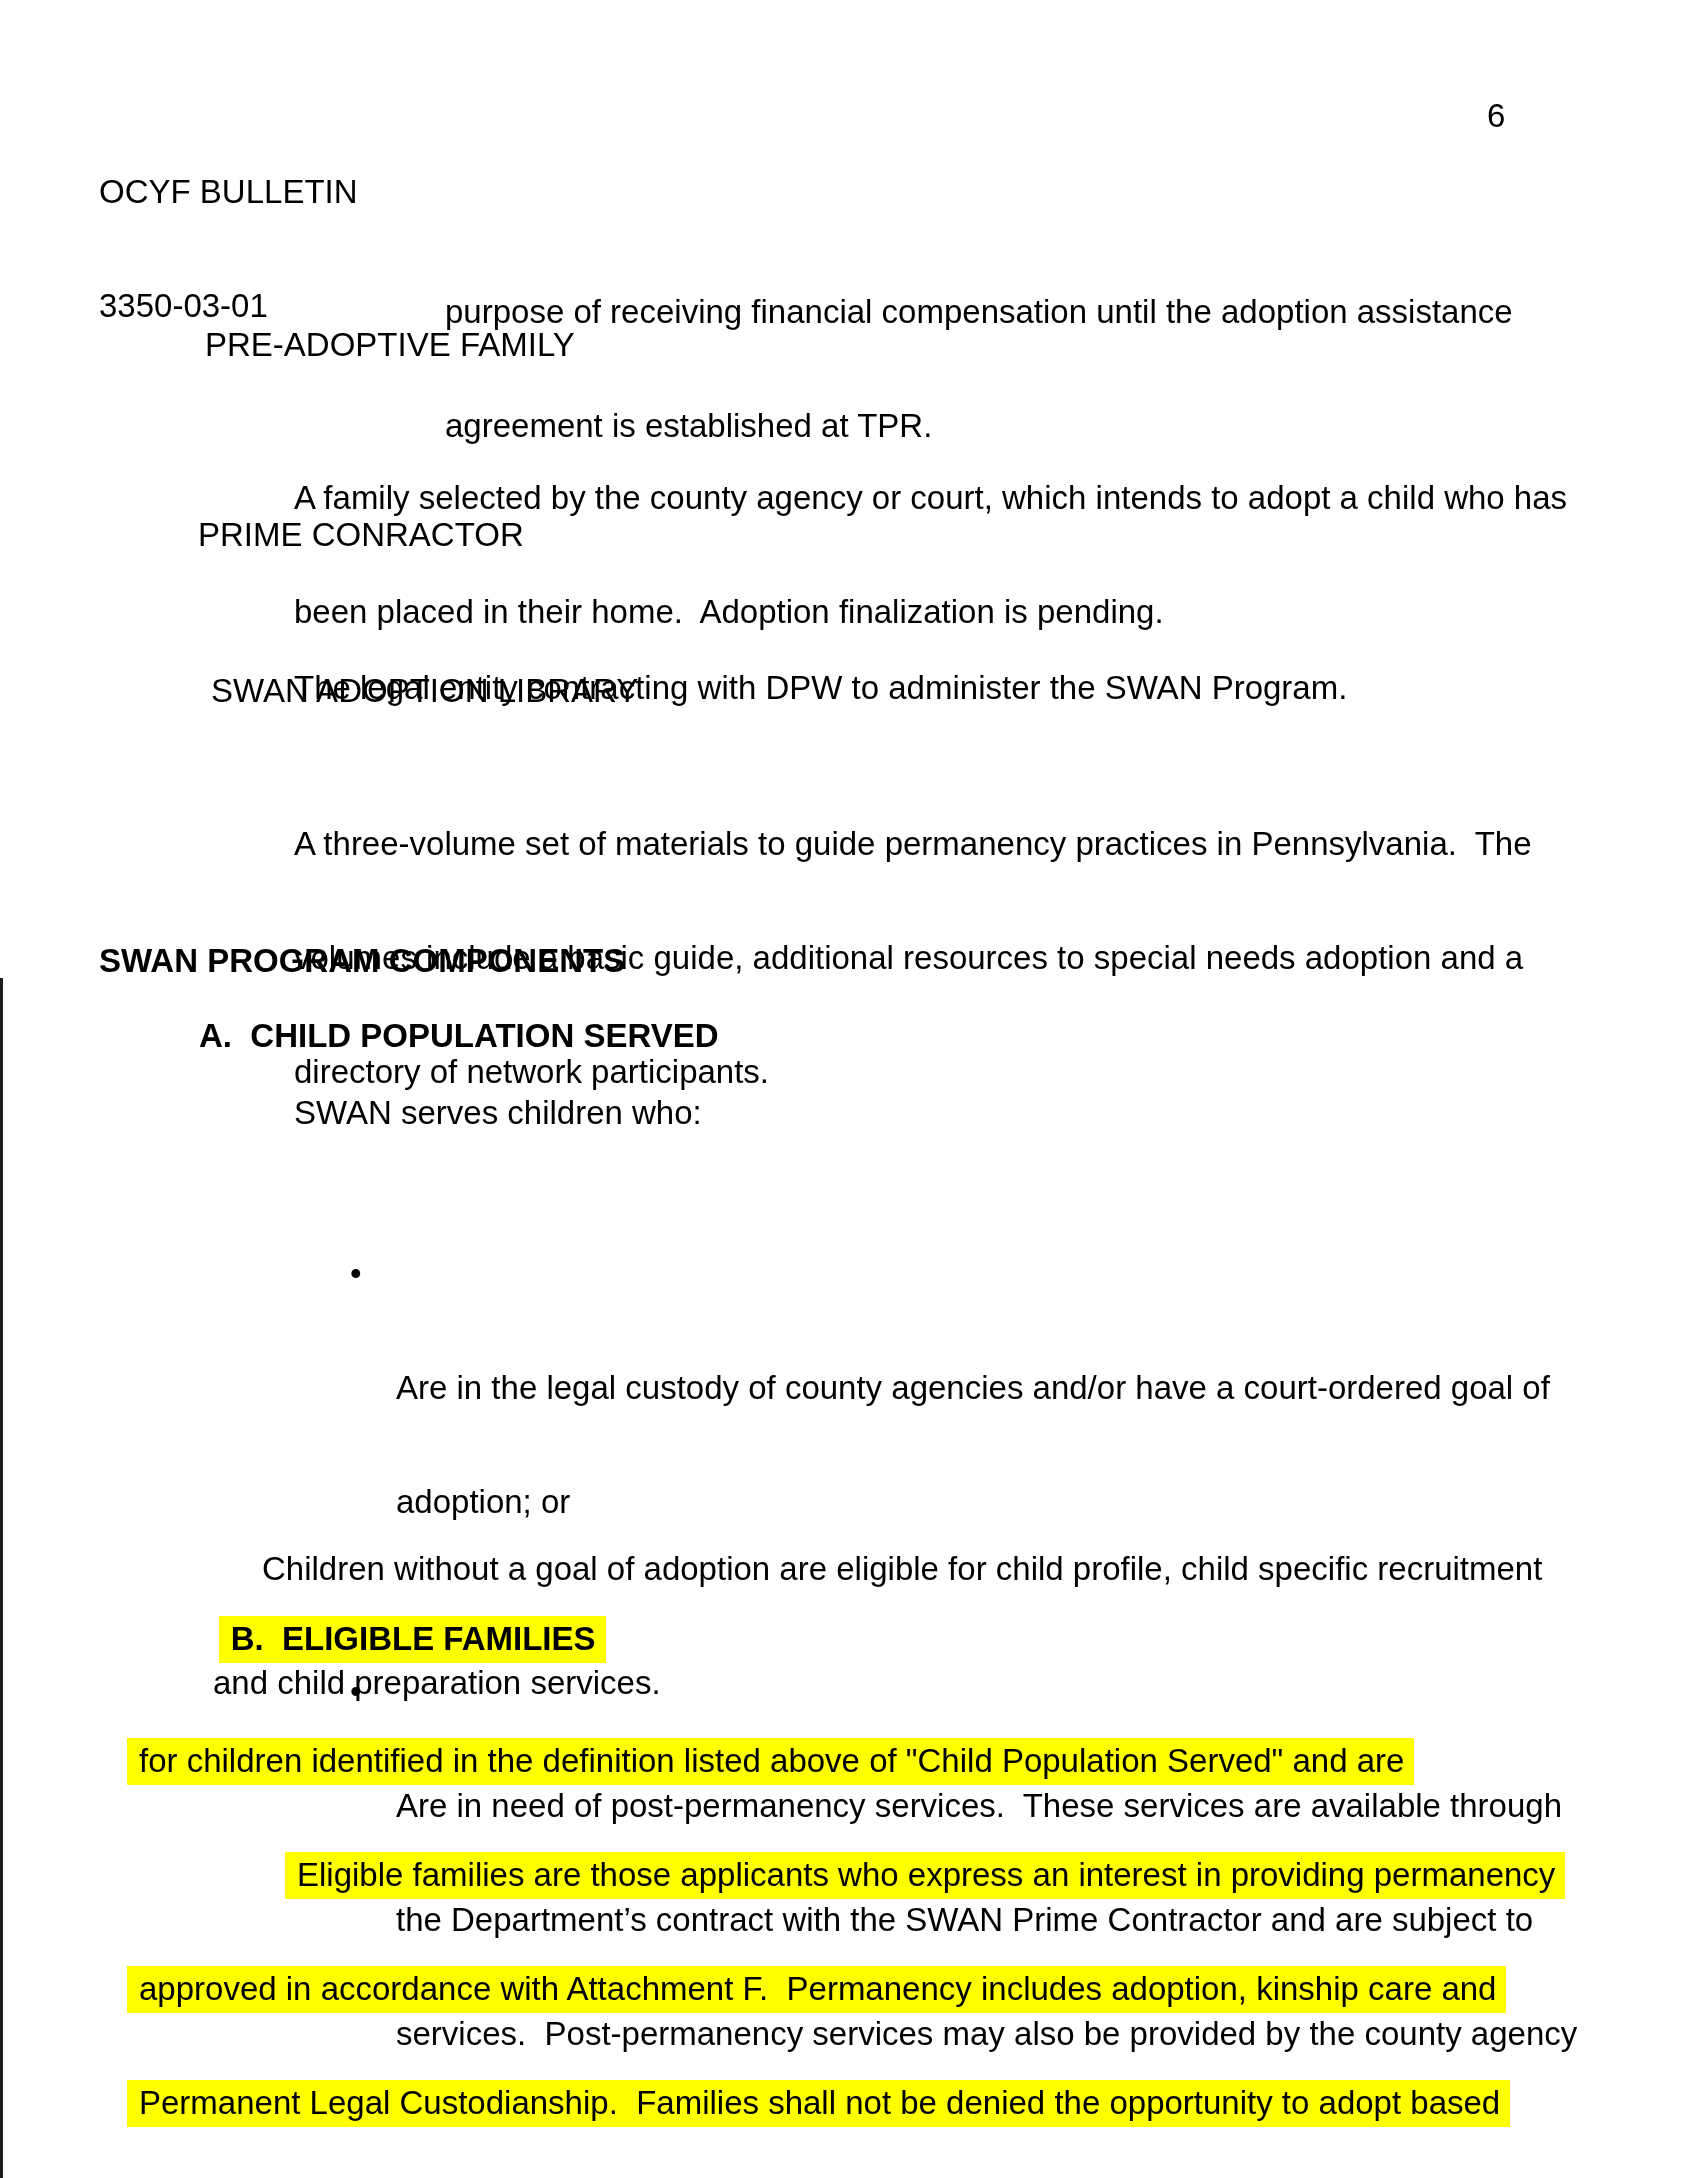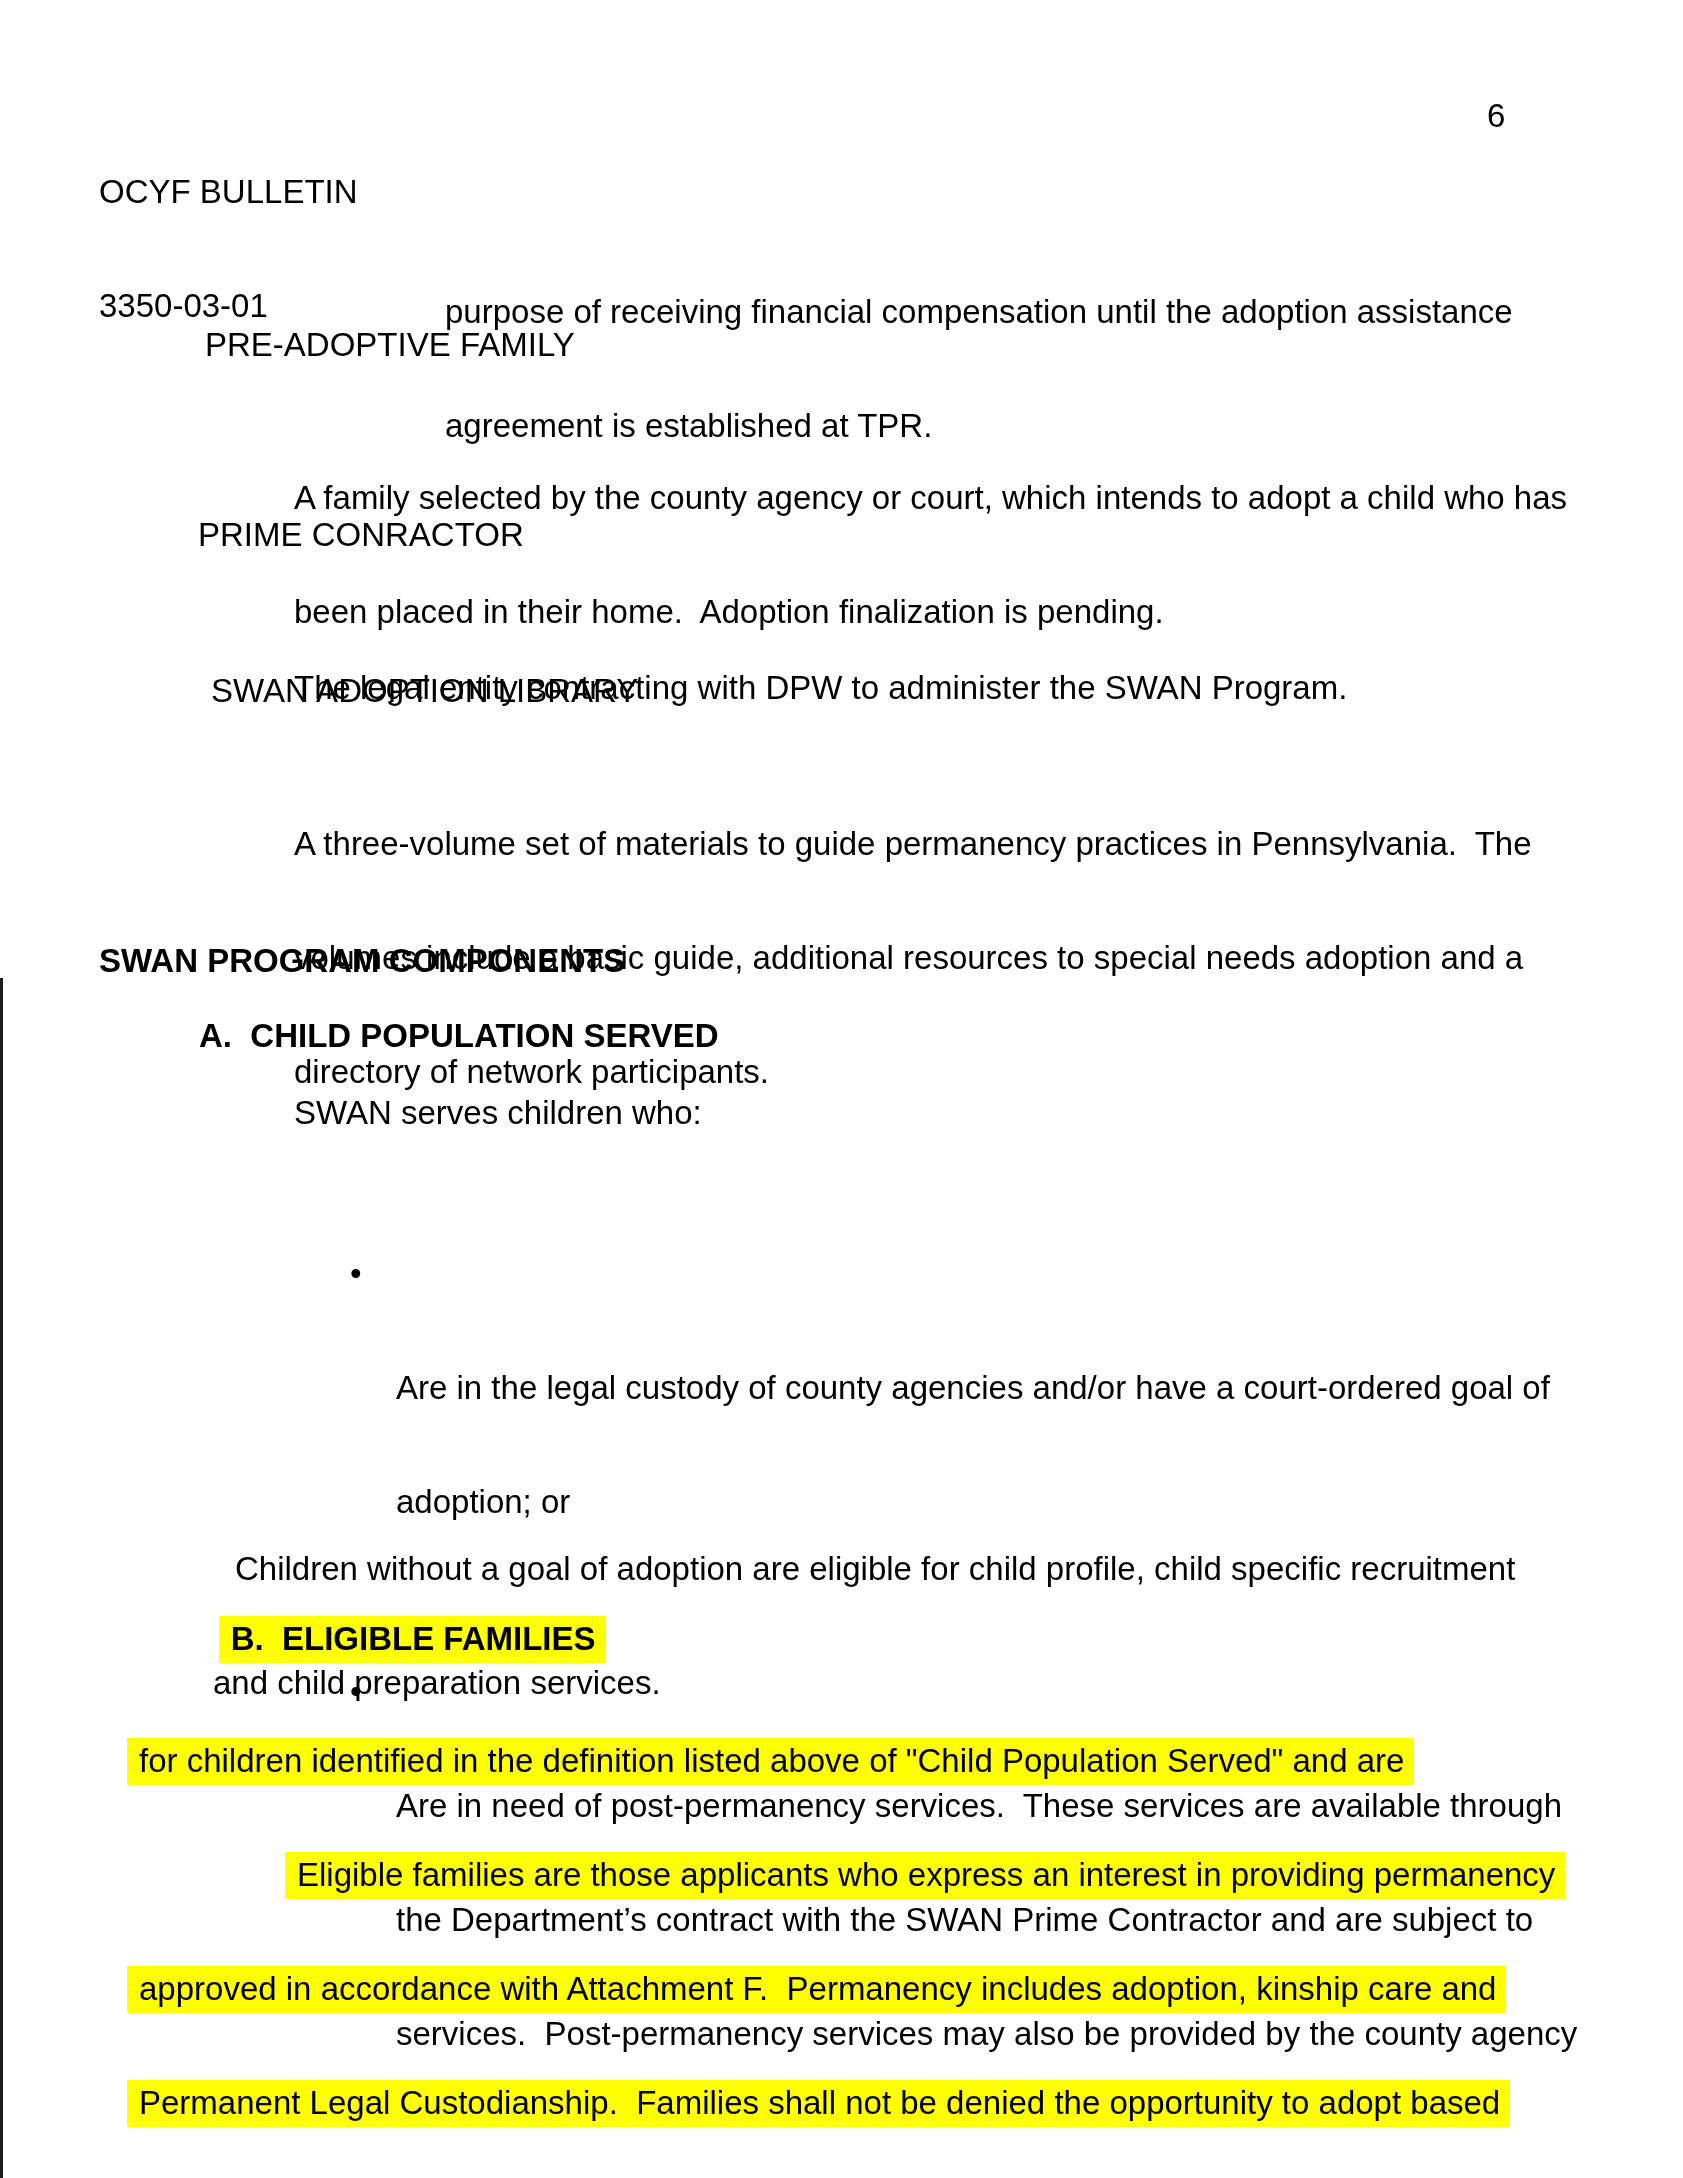--- a/index.html
+++ b/index.html
@@ -41,21 +41,21 @@
   .bullet {
     position: relative;
     padding-left: 48px;
   }
   .dot {
     position: absolute;
     left: 2px;
     top: 0;
     line-height: 38px;
   }
-  .indent-first-children { margin-left: 22px; }
+  .indent-first-children { margin-left: 49px; }
   .indent-first-eligible { margin-left: 158px; }
   .scan-edge {
     position: absolute;
     left: 0;
     top: 978px;
     width: 3px;
     height: 1200px;
     background: #1c1c1c;
   }
 </style>

